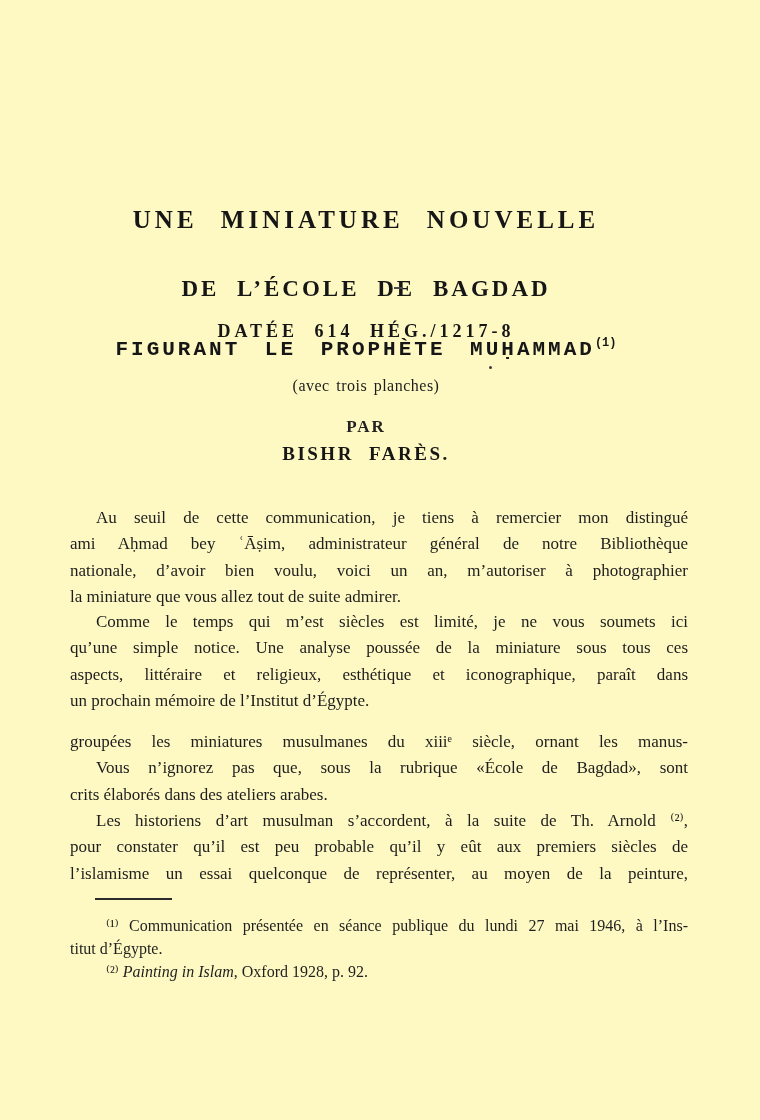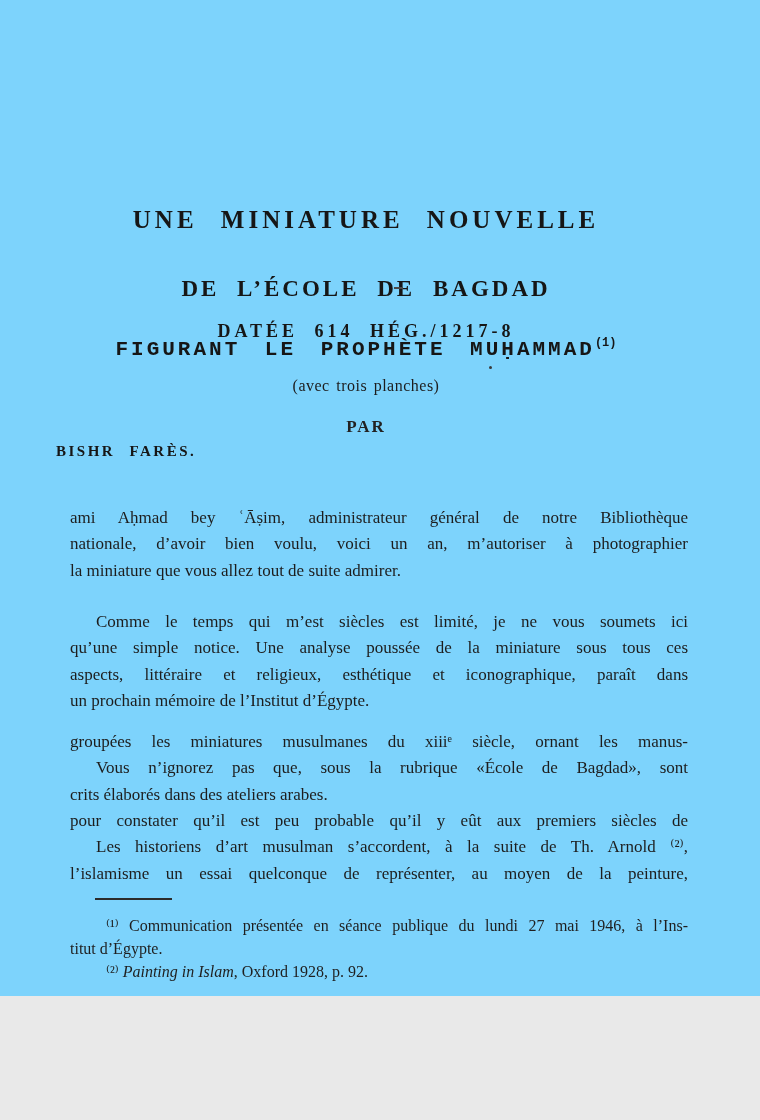--- a/index.html
+++ b/index.html
@@ -1,21 +1,21 @@
 <!DOCTYPE html>
 <html><head>
 <meta charset="utf-8">
 <style>
   html, body { margin: 0; padding: 0; }
   body { background: #e9e9e9; }
   .page {
     position: relative;
     width: 760px;
-    height: 996px;
-    background: #7dd3fc;
+    height: 1120px;
+    background: #fef9c3;
     overflow: hidden;
     font-family: "Liberation Serif", "DejaVu Serif", serif;
     color: #1d1d1d;
   }
   
   .t {
     position: absolute;
     left: 56px;
     width: 620px;
     text-align: center;
@@ -34,21 +34,21 @@
     text-align: center; font-size: 16px; letter-spacing: 0.5px;
     word-spacing: 2px; color: #1d1d1d;
   }
   .byline {
     position: absolute; left: 56px; top: 417px; width: 620px;
     text-align: center; font-size: 17px; font-weight: bold;
     letter-spacing: 2px; color: #222;
   }
   .author {
     position: absolute; left: 56px; top: 443px; width: 620px;
-    text-align: left; font-size: 15px; font-weight: bold;
+    text-align: center; font-size: 19px; font-weight: bold;
     letter-spacing: 2.5px; word-spacing: 8px; color: #161616;
   }
   
   .para { position: absolute; left: 70px; width: 618px; }
   .p1 { top: 505px; }
   .p2 { top: 609px; }
   .p3 { top: 729px; }
   .p4 { top: 808px; }
   .line {
     font-size: 17px;
@@ -95,41 +95,42 @@
   <div class="t t1">UNE MINIATURE NOUVELLE</div>
   <div class="t t2">DE L’ÉCOLE DE BAGDAD</div>
   <div class="t t3">DATÉE 614 HÉG./1217-8</div>
   <div class="t t4"><span>FIGURANT LE PROPHÈTE MUḤAMMAD</span><sup>(1)</sup></div>
 
   <div class="subtitle">(avec trois planches)</div>
   <div class="byline">PAR</div>
   <div class="author">BISHR FARÈS.</div>
 
   <div class="para p1">
+    <div class="line first">Au seuil de cette communication, je tiens à remercier mon distingué</div>
     <div class="line">ami Aḥmad bey ʿĀṣim, administrateur général de notre Bibliothèque</div>
     <div class="line">nationale, d’avoir bien voulu, voici un an, m’autoriser à photographier</div>
     <div class="line lastl">la miniature que vous allez tout de suite admirer.</div>
   </div>
 
   <div class="para p2">
     <div class="line first">Comme le temps qui m’est siècles est limité, je ne vous soumets ici</div>
     <div class="line">qu’une simple notice. Une analyse poussée de la miniature sous tous ces</div>
     <div class="line">aspects, littéraire et religieux, esthétique et iconographique, paraît dans</div>
     <div class="line lastl">un prochain mémoire de l’Institut d’Égypte.</div>
   </div>
 
   <div class="para p3">
     <div class="line">groupées les miniatures musulmanes du xiiiᵉ siècle, ornant les manus-</div>
     <div class="line first">Vous n’ignorez pas que, sous la rubrique «École de Bagdad», sont</div>
     <div class="line lastl">crits élaborés dans des ateliers arabes.</div>
   </div>
 
   <div class="para p4">
+    <div class="line first">Les historiens d’art musulman s’accordent, à la suite de Th. Arnold ⁽²⁾,</div>
     <div class="line">pour constater qu’il est peu probable qu’il y eût aux premiers siècles de</div>
-    <div class="line first">Les historiens d’art musulman s’accordent, à la suite de Th. Arnold ⁽²⁾,</div>
     <div class="line">l’islamisme un essai quelconque de représenter, au moyen de la peinture,</div>
   </div>
 
   <div class="divider"></div>
 
   <div class="footnotes">
     <div class="fline ffirst fjust">⁽¹⁾ Communication présentée en séance publique du lundi 27 mai 1946, à l’Ins-</div>
     <div class="fline">titut d’Égypte.</div>
     <div class="fline ffirst"><span>⁽²⁾ </span><i>Painting in Islam</i><span>, Oxford 1928, p. 92.</span></div>
   </div>

